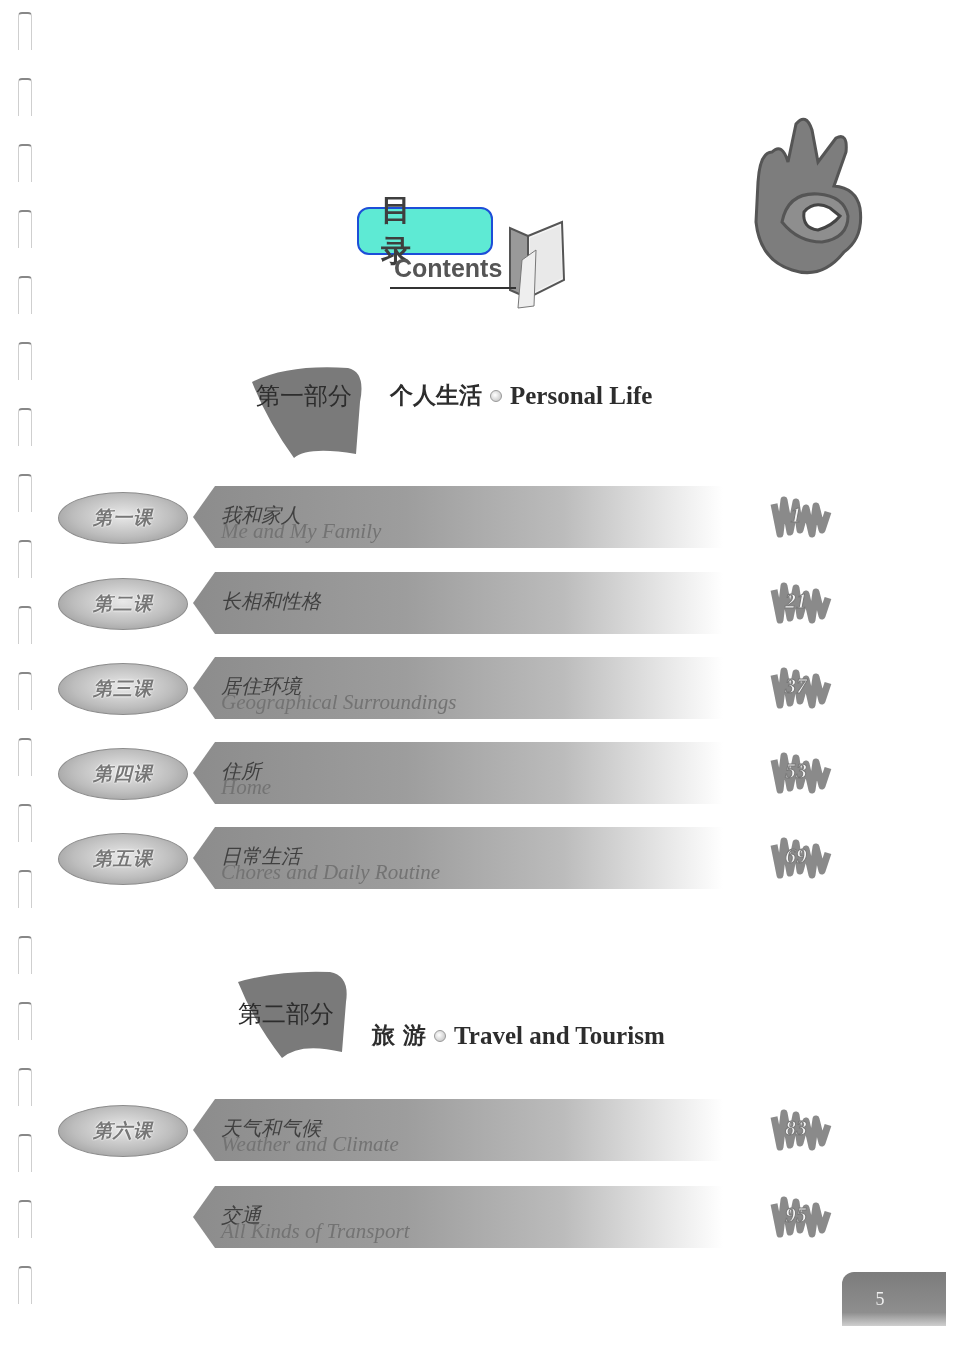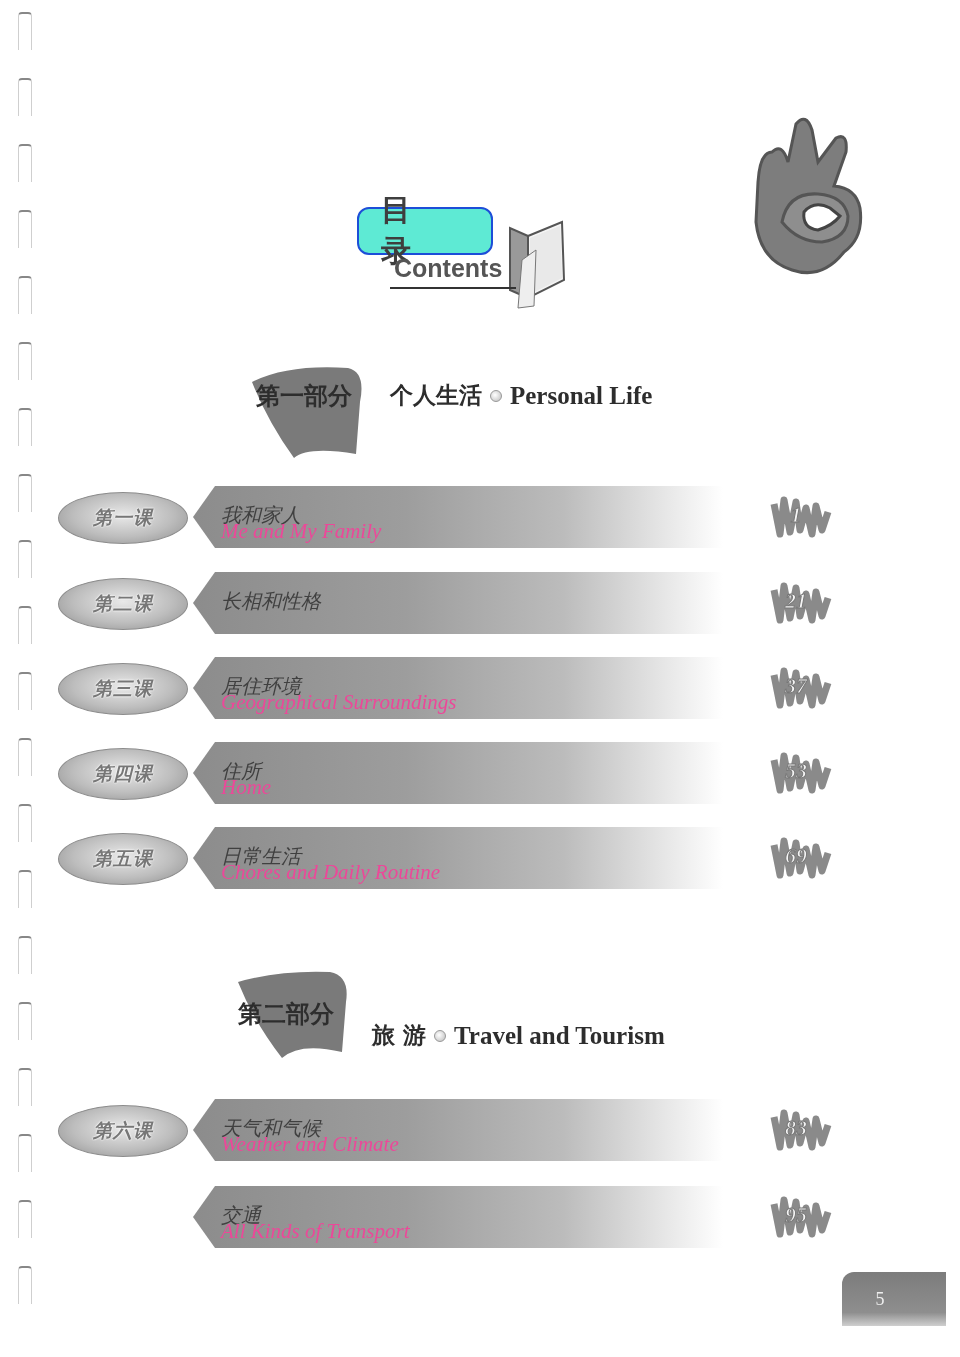--- a/index.html
+++ b/index.html
@@ -18,37 +18,37 @@
     .title-cn { font-family: "DejaVu Sans", sans-serif; font-weight: bold; font-size: 30px; color: #3e3e3e; letter-spacing: 22px; margin-left: 22px; }
     .title-en { position: absolute; left: 394px; top: 254px; font-family: "Liberation Sans", sans-serif;
       font-weight: bold; font-size: 25px; color: #555; }
     .title-line { position: absolute; left: 390px; top: 287px; width: 126px; height: 2px; background: #333; }
     .book-icon { position: absolute; left: 500px; top: 220px; }
     .hand-icon { position: absolute; left: 752px; top: 112px; }
 
     
     .part { position: absolute; height: 60px; }
     .part-blob { position: absolute; left: 0; top: 0; }
-    .part-label { position: absolute; font-family: "DejaVu Serif", serif; font-weight: bold; font-size: 24px; color: #2d2d2d; white-space: nowrap; }
+    .part-label { position: absolute; font-family: "DejaVu Serif", serif; font-weight: normal; font-size: 24px; color: #2d2d2d; white-space: nowrap; }
     .part-title { position: absolute; font-family: "DejaVu Serif", serif; font-weight: bold; font-size: 23px; color: #2d2d2d; white-space: nowrap; display: flex; align-items: center; gap: 8px; }
     .part-dot { width: 10px; height: 10px; border-radius: 50%; border: 1px solid #999; background: radial-gradient(circle at 40% 40%, #fff, #bbb); display: inline-block; }
     .part-en { font-family: "Liberation Serif", serif; font-weight: bold; font-size: 25px; }
 
     
     .lesson { position: absolute; left: 58px; width: 780px; height: 62px; font-style: italic; }
     .lesson-pill { position: absolute; left: 0; top: 6px; width: 128px; height: 50px; border-radius: 50%;
       background: radial-gradient(ellipse at 50% 45%, #e9e9e9 0%, #bdbdbd 55%, #8d8d8d 100%);
       border: 1px solid #8c8c8c; display: flex; align-items: center; justify-content: center; }
     .lesson-num { font-family: "DejaVu Serif", serif; font-weight: bold; font-size: 19px; color: #777;
       text-shadow: 0 0 2px #fff, 0 0 2px #fff; letter-spacing: 1px; }
     .lesson-banner { position: absolute; left: 135px; top: 0; width: 530px; height: 62px;
       background: linear-gradient(90deg, #8c8c8c 0%, #9d9d9d 40%, #bcbcbc 70%, rgba(255,255,255,0) 100%);
       clip-path: polygon(22px 0, 100% 0, 100% 100%, 22px 100%, 0 50%); }
     .lesson-cn { position: absolute; left: 163px; top: 16px; font-family: "DejaVu Serif", serif; font-size: 20px; color: #404040; white-space: nowrap; }
-    .lesson-en { position: absolute; left: 163px; top: 33px; font-family: "Liberation Serif", serif; font-size: 21px; color: #ec4899; white-space: nowrap; }
+    .lesson-en { position: absolute; left: 163px; top: 33px; font-family: "Liberation Serif", serif; font-size: 21px; color: #737373; white-space: nowrap; }
     .lesson-page { position: absolute; left: 712px; top: 8px; width: 62px; height: 44px; }
     .page-scribble { position: absolute; left: 0; top: 0; }
     .page-num { position: absolute; left: 6px; top: 8px; width: 40px; text-align: center;
       font-family: "Liberation Serif", serif; font-weight: bold; font-size: 22px; color: #f5f5f5;
       -webkit-text-stroke: 1px #777; }
 
     .folio { position: absolute; left: 842px; top: 1272px; width: 104px; height: 54px;
       background: linear-gradient(180deg, #7c7c7c 0%, #8e8e8e 75%, #cfcfcf 100%); border-radius: 12px 0 0 0;
       display: flex; align-items: center; justify-content: center; }
     .folio-num { font-family: "Liberation Serif", serif; font-size: 18px; color: #eee; margin-left: -28px; }

